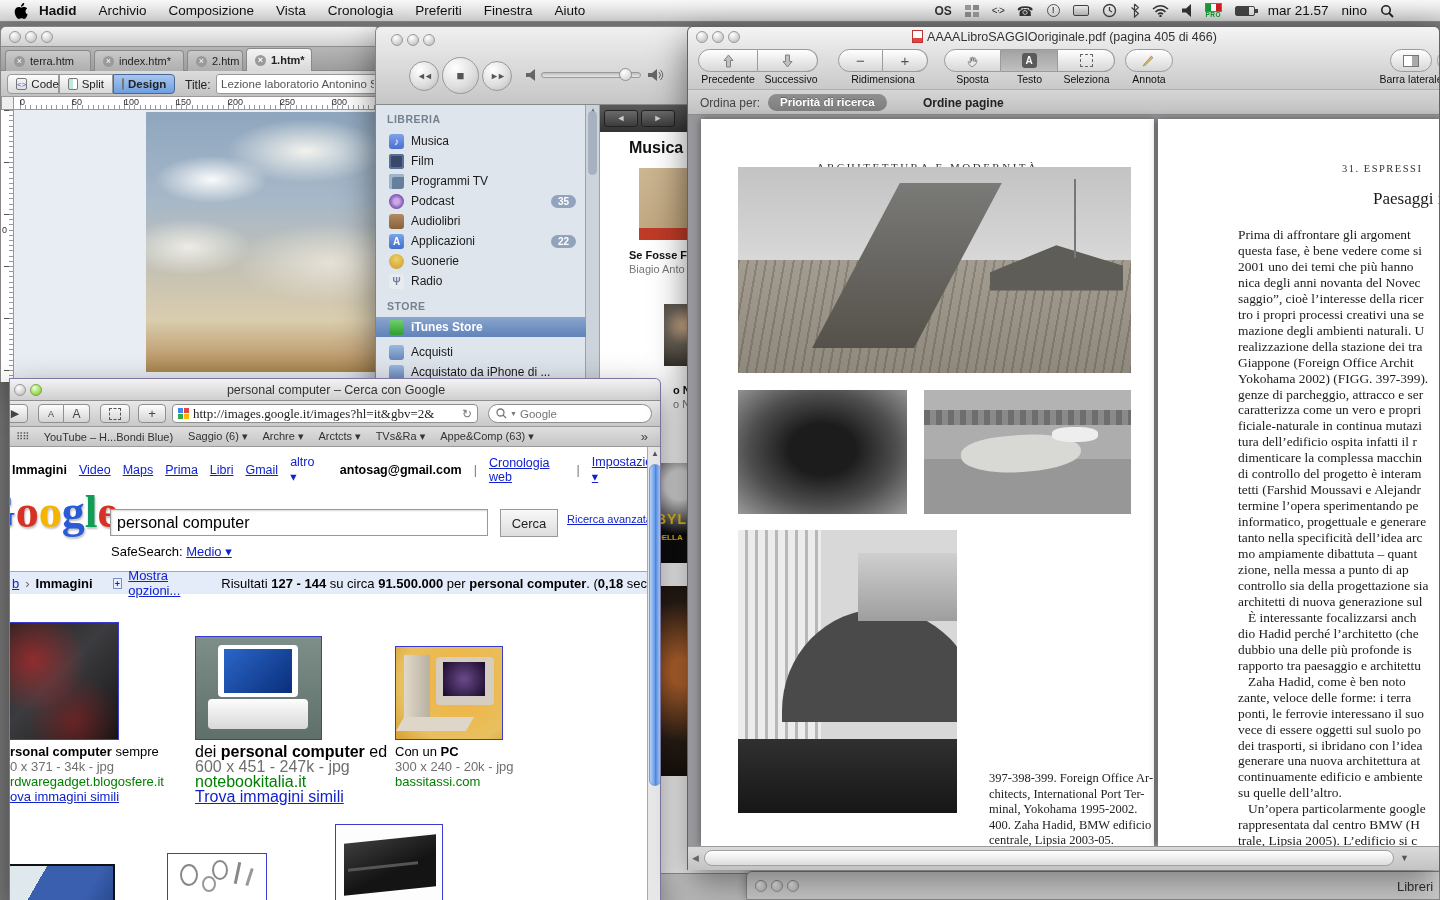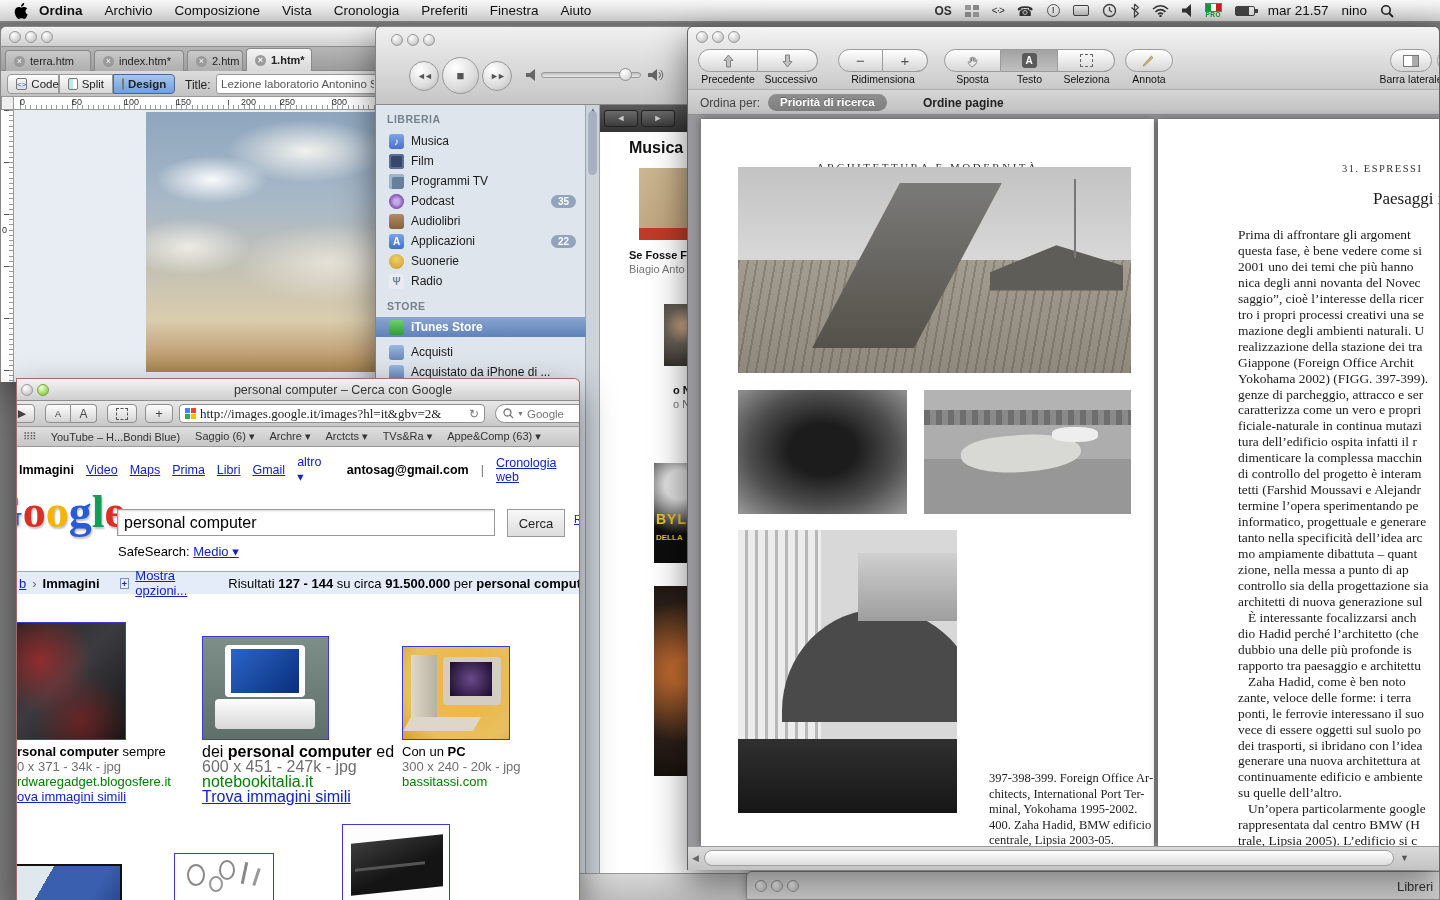--- a/index.html
+++ b/index.html
@@ -83,21 +83,21 @@
 .tbtn{position:absolute;top:22px;height:23px;display:flex;align-items:center;justify-content:center}
 .sortbar{position:absolute;left:0;top:62px;width:753px;height:26px;background:linear-gradient(#d6d6d6,#c0c0c0);border-top:1px solid #aeaeae;border-bottom:1px solid #8e8e8e}
 .pill{position:absolute;top:4px;height:17px;border-radius:9px;background:linear-gradient(#8f8f8f,#7e7e7e);color:#fff;font-size:11.5px;font-weight:bold;line-height:17px;padding:0 12px;text-shadow:0 -1px 0 rgba(0,0,0,.3)}
 .page{position:absolute;background:#fff;box-shadow:0 0 8px rgba(0,0,0,.45)}
 .photo{position:absolute;overflow:hidden}
 .capser{font-family:"Liberation Serif",serif;font-size:12.5px;line-height:15.6px;color:#222}
 .pdf-line{white-space:pre;overflow:hidden;font-family:"Liberation Serif",serif;font-size:13.4px;line-height:15.95px;color:#1a1a1a}
 
 #bgwin{left:746px;top:871px;width:694px;height:29px;z-index:30;background:linear-gradient(#ededed,#cdcdcd);border:1px solid #8e8e8e;border-radius:6px 0 0 0;box-shadow:0 -2px 10px rgba(0,0,0,.3);position:absolute}
 
-#safari{left:16px;top:378px;width:564px;height:522px;z-index:35;background:#fca5a5;border-radius:0 6px 0 0}
+#safari{left:9px;top:378px;width:652px;height:522px;z-index:35;background:#c4b5fd;border-radius:0 6px 0 0}
 #safari .stitle{left:0;top:0;width:652px;height:22px;text-align:center;font-size:12.5px;color:#333;line-height:22px}
 #safari .stoolbar{position:absolute;left:0;top:22px;width:652px;height:26px;background:linear-gradient(#e8e8e8,#c8c8c8);border-bottom:1px solid #9a9a9a}
 .sbtn{position:absolute;top:3px;height:19px;background:linear-gradient(#fdfdfd,#d4d4d4);border:1px solid #8f8f8f;border-radius:4px;display:flex;align-items:center;justify-content:center;font-size:11px;color:#444}
 .urlf{position:absolute;top:3px;height:19px;background:#fff;border:1px solid #8f8f8f;border-radius:4px;display:flex;align-items:center;padding:0 5px;gap:4px}
 .urlf input{border:none;outline:none;flex:1;font-size:13px;color:#222;font-family:Liberation Serif, serif;background:transparent}
 .searchf{position:absolute;top:3px;height:19px;background:#fff;border:1px solid #8f8f8f;border-radius:10px;display:flex;align-items:center;padding:0 7px;gap:3px}
 .searchf input{border:none;outline:none;width:110px;font-size:11.5px;color:#999;font-family:"Liberation Sans",sans-serif;background:transparent}
 #safari .bbar{position:absolute;left:0;top:48px;width:652px;height:20px;background:linear-gradient(#dedede,#c6c6c6);border-bottom:1px solid #9a9a9a;display:flex;align-items:center;gap:15px;padding-left:6px;font-size:11px;color:#333}
 #safari .content{position:absolute;left:0;top:68px;width:652px;height:454px;background:#fff;overflow:hidden}
 .glink{color:#1122cc;text-decoration:underline;cursor:pointer}
@@ -156,21 +156,21 @@
         </div>
     <span class="abs" style="left:184px;top:7px;font-size:12px;color:#222">Title:</span>
     <input class="abs" style="left: 215px; top: 3px; width: 163px; height: 20px; border: 1px solid rgb(153, 153, 153); border-radius: 3px; font-size: 11.5px; padding: 0px 4px; color: rgb(85, 85, 85); font-family: &quot;Liberation Sans&quot;, sans-serif;" value="Lezione laboratorio Antonino S">
   </div>
   <div class="abs corner"></div>
   <div class="abs hruler"></div>
   <span class="rlab" style="left:19px">0</span>
   <span class="rlab" style="left:71px">50</span>
   <span class="rlab" style="left:123px">100</span>
   <span class="rlab" style="left:175px">150</span>
-  <span class="rlab" style="left:240px">200</span>
+  <span class="rlab" style="left:227px">200</span>
   <span class="rlab" style="left:279px">250</span>
   <span class="rlab" style="left:331px">300</span>
   <span class="rlab" style="left:376px">3</span>
   <div class="abs vruler">
         <span style="position:absolute;left:1px;top:115px;font-size:9px;color:#333">0</span>
       </div>
   <div class="abs canvas">
     <div class="skyimg"></div>
   </div>
 </div>
@@ -274,20 +274,21 @@
 
 <div id="bgwin">
   <span class="light" style="left:8px;top:8px"></span>
   <span class="light" style="left:24px;top:8px"></span>
   <span class="light" style="left:40px;top:8px"></span>
   <span style="position:absolute;left:650px;top:7px;font-size:13px;color:#333">Libreri</span>
 </div>
 
 <div id="pdf" class="win">
   <div class="abs chrome">
+    <div class="ptitle"><span style="display:inline-block;width:11px;height:13px;background:#fff;border:1px solid #b33;vertical-align:-2px;margin-right:4px;box-shadow:inset 0 -4px 0 #d44"></span><span>AAAALibroSAGGIOoriginale.pdf (pagina 405 di 466)</span></div>
     <span class="light" style="left:8px;top:4px"></span>
     <span class="light" style="left:24px;top:4px"></span>
     <span class="light" style="left:40px;top:4px"></span>
     <div class="tbtn cap seg" style="left:10px;width:60px;border-radius:12px 0 0 12px">
           <svg width="15" height="14">
             <path d="M7.5 1l4.5 5.5H9.5V13h-4V6.5H3z" fill="#c0c0c0" stroke="#828282"></path>
           </svg>
         </div>
     <div class="tbtn cap" style="left:70px;width:60px;border-radius:0 12px 12px 0;border-left:none">
           <svg width="15" height="14">
@@ -541,21 +542,21 @@
   </div>
 </div>
 
 <div id="menubar">
   <span class="sico" style="padding-left:14px">
         <svg width="14" height="16" viewBox="0 0 14 16">
           <path d="M11.5 8.6c0-2 1.6-3 1.7-3.1-.9-1.4-2.4-1.6-2.9-1.6-1.2-.1-2.4.7-3 .7-.6 0-1.6-.7-2.6-.7-1.3 0-2.6.8-3.3 2-1.4 2.4-.4 6 1 8 .7 1 1.5 2.1 2.5 2 1 0 1.4-.6 2.6-.6s1.6.6 2.6.6c1.1 0 1.8-1 2.4-2 .8-1.1 1.1-2.2 1.1-2.3 0 0-2.1-.8-2.1-3z" fill="#000"></path>
           <path d="M9.4 2.6c.5-.7.9-1.6.8-2.6-.8 0-1.7.5-2.3 1.2-.5.6-.9 1.6-.8 2.5.9.1 1.8-.4 2.3-1.1z" fill="#000"></path>
         </svg>
       </span>
-  <span class="menu-item bold">Ordina</span>
+  <span class="menu-item bold">Hadid</span>
   <span class="menu-item">Archivio</span>
   <span class="menu-item">Composizione</span>
   <span class="menu-item">Vista</span>
   <span class="menu-item">Cronologia</span>
   <span class="menu-item">Preferiti</span>
   <span class="menu-item">Finestra</span>
   <span class="menu-item">Aiuto</span>
   <span class="right">
     <span class="sico" style="font-weight:bold;font-size:12px">OS</span>
     <span class="sico">

